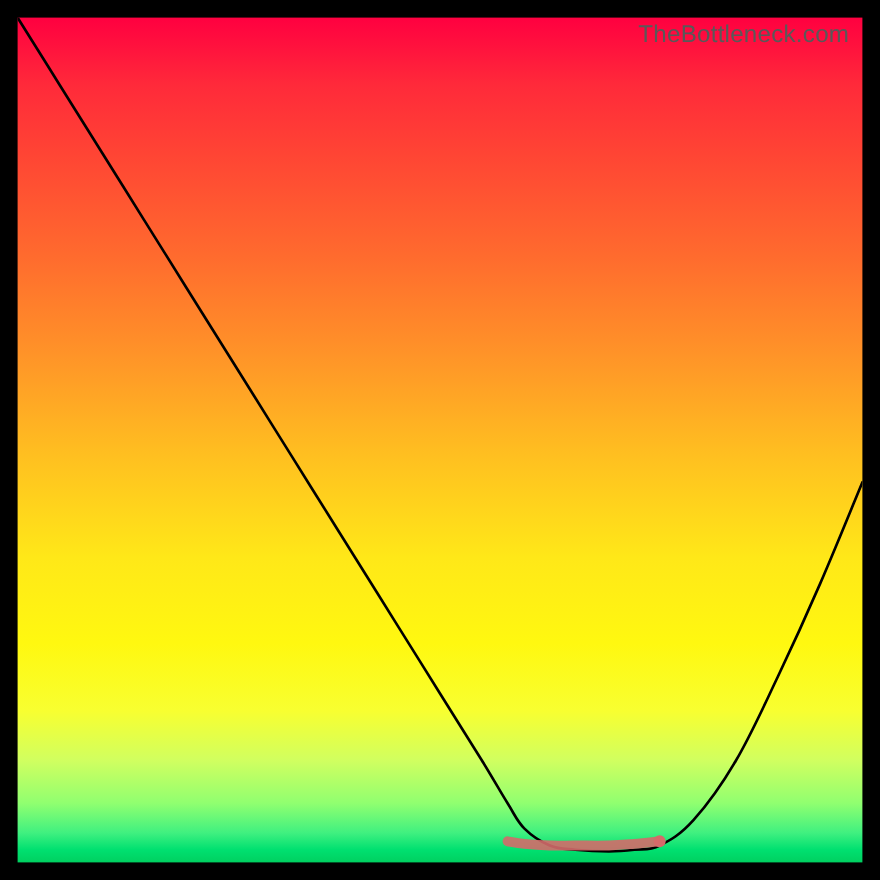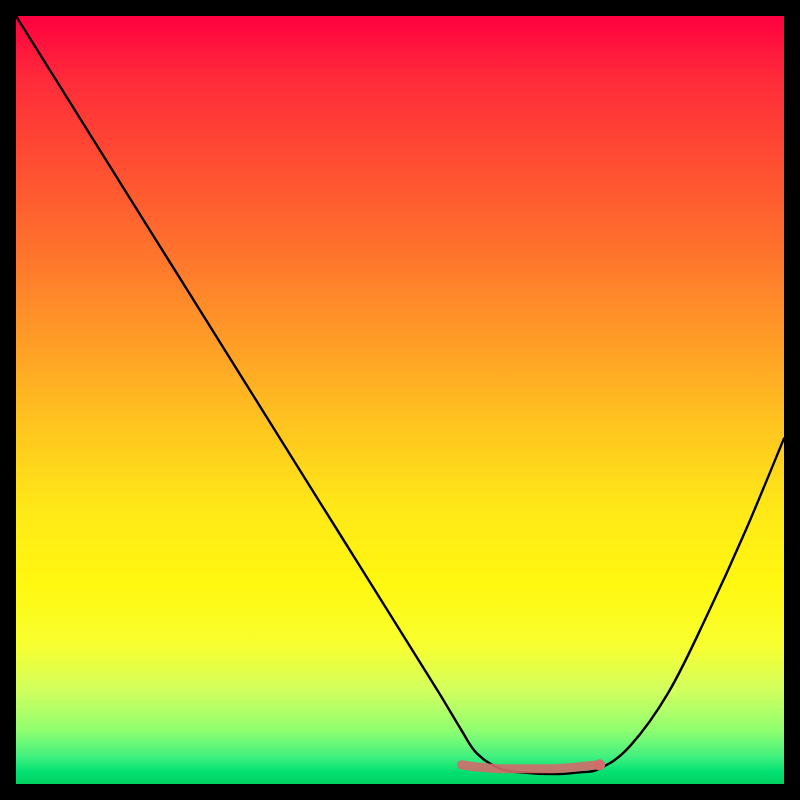--- a/index.html
+++ b/index.html
@@ -54,19 +54,20 @@
     top: 0;
     width: 768px;
     height: 768px;
   }
 </style>
 </head>
 <body>
 
 <div class="frame">
   <div class="plot-area">
+    <span class="watermark">TheBottleneck.com</span>
     <svg class="curve" viewBox="0 0 768 768" preserveAspectRatio="none">
       <path id="curve-path" fill="none" stroke="#000000" stroke-width="2.4" stroke-linecap="round" stroke-linejoin="round" d="M 0.00 0.00 C 6.91 11.06, 24.58 39.32, 38.40 61.44 C 52.22 83.56, 62.98 100.76, 76.80 122.88 C 90.62 145.00, 101.38 162.20, 115.20 184.32 C 129.02 206.44, 139.78 223.64, 153.60 245.76 C 167.42 267.88, 178.18 285.08, 192.00 307.20 C 205.82 329.32, 216.58 346.52, 230.40 368.64 C 244.22 390.76, 254.98 407.96, 268.80 430.08 C 282.62 452.20, 293.38 469.40, 307.20 491.52 C 321.02 513.64, 331.78 530.84, 345.60 552.96 C 359.42 575.08, 370.18 592.28, 384.00 614.40 C 397.82 636.52, 411.34 657.87, 422.40 675.84 C 433.46 693.81, 438.53 703.18, 445.44 714.24 C 452.35 725.30, 453.89 730.37, 460.80 737.28 C 467.71 744.19, 475.55 749.18, 483.84 752.64 C 492.13 756.10, 497.20 755.51, 506.88 756.48 C 516.56 757.45, 527.92 758.02, 537.60 758.02 C 547.28 758.02, 552.35 757.45, 560.64 756.48 C 568.93 755.51, 574.00 757.48, 583.68 752.64 C 593.36 747.80, 601.96 743.42, 614.40 729.60 C 626.84 715.78, 638.98 699.34, 652.80 675.84 C 666.62 652.34, 677.38 628.07, 691.20 599.04 C 705.02 570.01, 715.78 546.36, 729.60 514.56 C 743.42 482.76, 761.09 438.99, 768.00 422.40"></path>
       <path id="highlight-path" fill="none" stroke="#d46a6a" stroke-width="9" stroke-linecap="round" stroke-linejoin="round" opacity="0.9" d="M 445.44 748.80 C 448.20 749.21, 453.89 750.41, 460.80 751.10 C 467.71 751.80, 475.55 752.36, 483.84 752.64 C 492.13 752.92, 497.20 752.64, 506.88 752.64 C 516.56 752.64, 527.92 752.92, 537.60 752.64 C 547.28 752.36, 552.35 751.80, 560.64 751.10 C 568.93 750.41, 579.53 749.21, 583.68 748.80"></path>
       <circle id="highlight-dot" r="5.5" fill="#d46a6a" cx="583.68" cy="748.80"></circle>
     </svg>
   </div>
 </div>
 
 </body></html>

